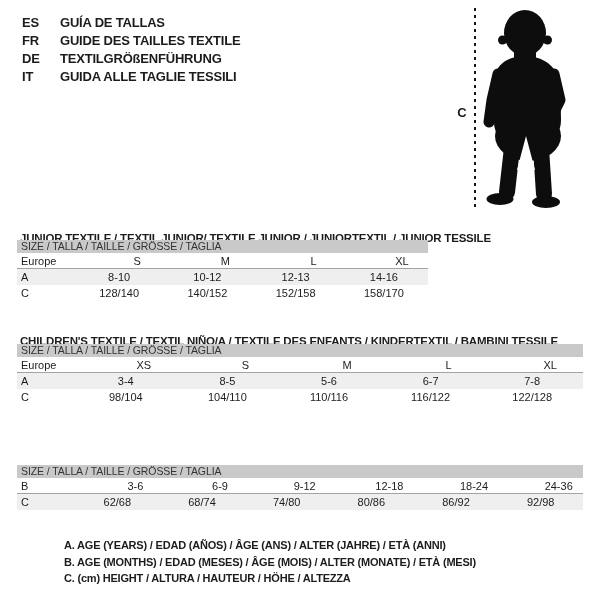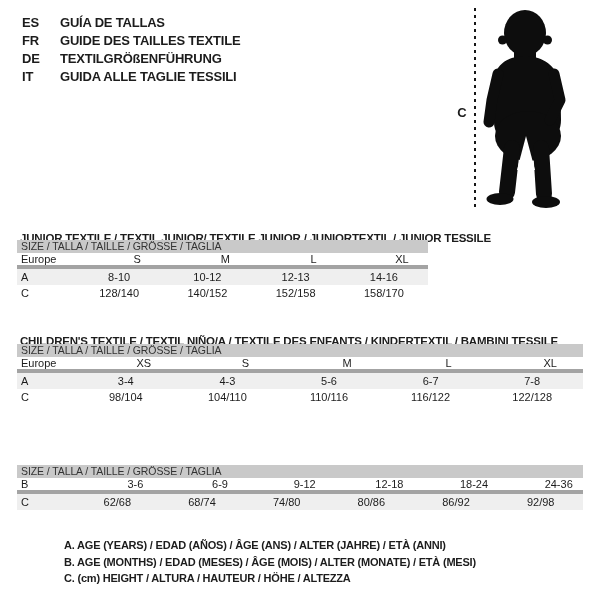--- a/index.html
+++ b/index.html
@@ -42,21 +42,21 @@
 
   
   .tbl{position:absolute;left:17px;}
   #junior-tbl{top:240px;width:411px;}
   #children-tbl{top:344px;width:566px;}
   #babies-tbl{top:465px;width:566px;}
   .tbl-bar{height:13px;background:var(--header-bar);
     font-size:10.5px;line-height:13px;padding-left:4px;color:#333;
     letter-spacing:-0.1px;white-space:nowrap;overflow:hidden;}
   .tr{display:flex;height:16px;align-items:center;font-size:11px;}
-  .tr.sep{border-bottom:4px solid #a3a3a3;gap:36px;}
+  .tr.sep{border-bottom:1px solid #a3a3a3;gap:36px;}
   .tr.alt{background:var(--row-alt);}
   .tl{width:58px;padding-left:4px;}
   .td{flex:1;text-align:center;}
 
   
   .notes{position:absolute;left:20px;top:537px;margin-left:44px;}
   .note-line{font-weight:bold;font-size:11px;line-height:16.5px;
     letter-spacing:-0.2px;white-space:nowrap;}
 </style>
 </head>
@@ -136,21 +136,21 @@
       <span class="tl">Europe</span>
       <span class="td">XS</span>
       <span class="td">S</span>
       <span class="td">M</span>
       <span class="td">L</span>
       <span class="td">XL</span>
     </div>
     <div class="tr alt">
       <span class="tl">A</span>
       <span class="td">3-4</span>
-      <span class="td">4-3</span>
+      <span class="td">8-5</span>
       <span class="td">5-6</span>
       <span class="td">6-7</span>
       <span class="td">7-8</span>
     </div>
     <div class="tr">
       <span class="tl">C</span>
       <span class="td">98/104</span>
       <span class="td">104/110</span>
       <span class="td">110/116</span>
       <span class="td">116/122</span>

